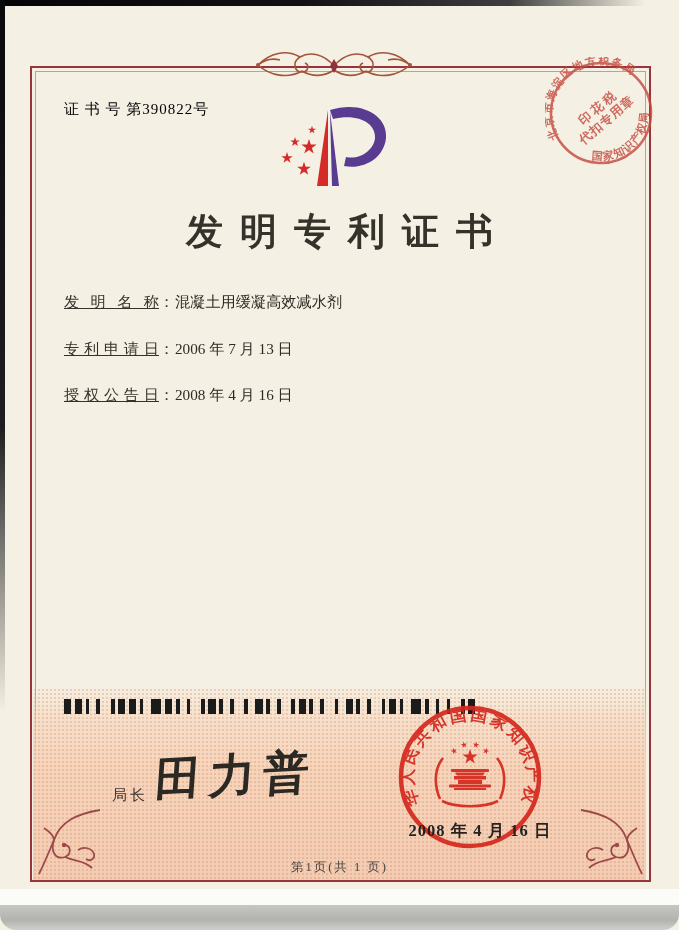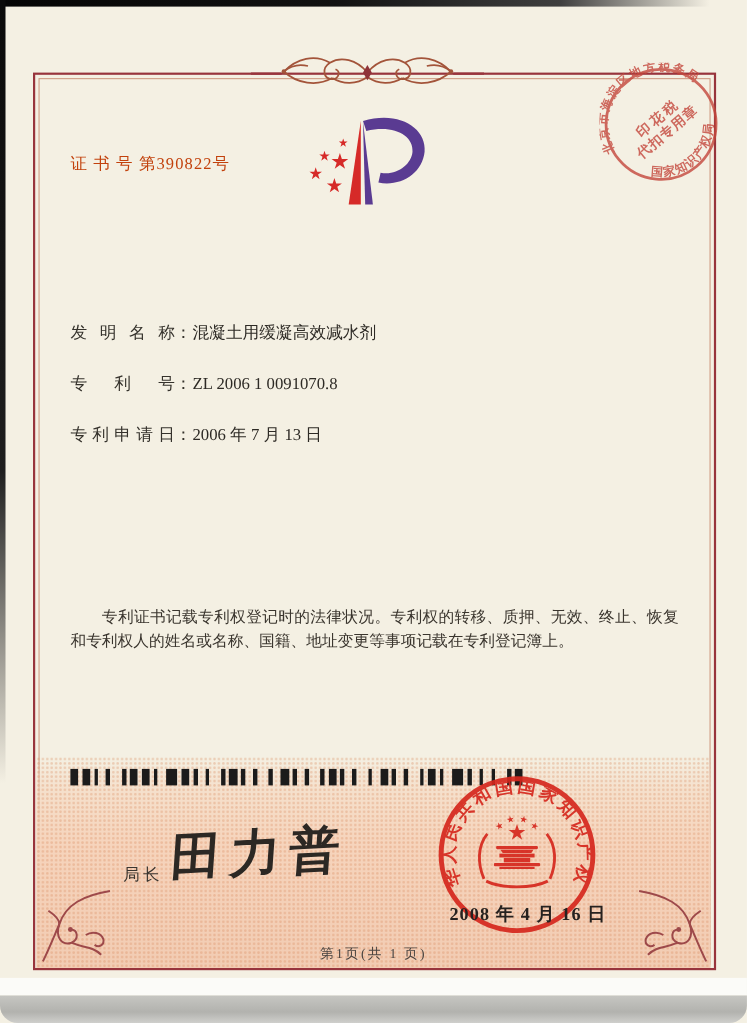--- a/index.html
+++ b/index.html
@@ -19,28 +19,28 @@
   
   .frame { position:absolute; left:30px; top:66px; width:621px; height:816px;
     border:2px solid #98343c; }
   .frame-inner { position:absolute; inset:3px; border:1px solid #cf9b84; }
   
   .pink-zone { position:absolute; left:33px; top:688px; width:613px; height:192px;
     background:
       radial-gradient(rgba(214,130,85,.30) 1px, rgba(0,0,0,0) 1.3px),
       linear-gradient(180deg, rgba(246,215,190,0) 0, rgba(246,214,189,.6) 30px, #f6d4bc 80px, #f2ccb3 100%);
     background-size:4px 4px, 100% 100%; }
-  .cert-no { position:absolute; left:64px; top:100px; font-size:15px; letter-spacing:1px; color:#c2410c;margin-top:40px; }
+  .cert-no { position:absolute; left:64px; top:100px; font-size:15px; letter-spacing:1px; color:#000000; }
   .logo { position:absolute; left:262px; top:96px; }
   .tax-stamp { position:absolute; left:545px; top:57px; opacity:.8; }
   .title { position:absolute; left:0; right:0; top:207px; text-align:center;
     font-size:37px; font-weight:700; letter-spacing:17px; text-indent:17px; color:#35322c; }
   .fields { position:absolute; left:64px; top:292px; width:555px; }
   .frow { height:22px; margin-bottom:24.5px; font-size:15.2px; color:#35322c; white-space:nowrap; }
-  .flabel { display:inline-block; width:95px; text-align:justify; text-align-last:justify; vertical-align:top; }
+  .flabel { display:inline-block; width:95px; text-align:justify; text-align-last:justify; vertical-align:top;text-decoration:underline; }
   .fcolon { display:inline-block; width:16px; }
   .fvalue { color:#2d2a25; }
   .paras { position:absolute; left:64px; top:551px; width:553px;
     font-size:14.3px; line-height:21.6px; color:#3a352e; text-align:justify; }
   .para { text-indent:2em; }
   .barcode { position:absolute; left:64px; top:699px; height:15px; font-size:0; white-space:nowrap; }
   .director { position:absolute; left:112px; top:786px; font-size:15px; letter-spacing:3px; color:#3a352f; }
   .signature { position:absolute; left:155px; top:745px; font-size:46px; font-weight:700;
     color:#2c2824; transform:rotate(-3deg) skewX(-7deg); letter-spacing:8px; }
   .seal { position:absolute; left:398px; top:705px; }
@@ -124,35 +124,35 @@
         <textPath href="#taxArcTop" startOffset="50%" text-anchor="middle">北京市海淀区地方税务局</textPath>
       </text>
       <text font-size="11" letter-spacing="1">
         <textPath href="#taxArcBot" startOffset="50%" text-anchor="middle">国家知识产权局</textPath>
       </text>
       <text x="0" y="-2" font-size="12.5" text-anchor="middle">印 花 税</text>
       <text x="0" y="13" font-size="12.5" text-anchor="middle" letter-spacing="1">代扣专用章</text>
     </g>
   </svg>
 
+  <div class="title">发明专利证书</div>
 
   <div class="fields">
     <div class="frow">
       <span class="flabel">发明名称</span><span class="fcolon">：</span><span class="fvalue">混凝土用缓凝高效减水剂</span>
     </div>
     <div class="frow">
-      <span class="flabel">专利号</span><span class="fcolon">：</span><span class="fvalue">ZL 2006 1 0091070.8</span>
+      <span class="flabel">专利申请日</span><span class="fcolon">：</span><span class="fvalue">2006 年 7 月 13 日</span>
     </div>
     <div class="frow">
-      <span class="flabel">专利申请日</span><span class="fcolon">：</span><span class="fvalue">2006 年 7 月 13 日</span>
+      <span class="flabel">授权公告日</span><span class="fcolon">：</span><span class="fvalue">2008 年 4 月 16 日</span>
     </div>
   </div>
 
   <div class="paras">
-    <div class="para">专利证书记载专利权登记时的法律状况。专利权的转移、质押、无效、终止、恢复和专利权人的姓名或名称、国籍、地址变更等事项记载在专利登记簿上。</div>
   </div>
 
   <div class="barcode"><span style="display: inline-block; height: 100%; width: 7.22807px; background: rgb(27, 27, 27);"></span><span style="display: inline-block; height: 100%; width: 3.61404px; background: transparent;"></span><span style="display: inline-block; height: 100%; width: 7.22807px; background: rgb(27, 27, 27);"></span><span style="display: inline-block; height: 100%; width: 3.61404px; background: transparent;"></span><span style="display: inline-block; height: 100%; width: 3.61404px; background: rgb(27, 27, 27);"></span><span style="display: inline-block; height: 100%; width: 7.22807px; background: transparent;"></span><span style="display: inline-block; height: 100%; width: 3.61404px; background: rgb(27, 27, 27);"></span><span style="display: inline-block; height: 100%; width: 10.8421px; background: transparent;"></span><span style="display: inline-block; height: 100%; width: 3.61404px; background: rgb(27, 27, 27);"></span><span style="display: inline-block; height: 100%; width: 3.61404px; background: transparent;"></span><span style="display: inline-block; height: 100%; width: 7.22807px; background: rgb(27, 27, 27);"></span><span style="display: inline-block; height: 100%; width: 3.61404px; background: transparent;"></span><span style="display: inline-block; height: 100%; width: 7.22807px; background: rgb(27, 27, 27);"></span><span style="display: inline-block; height: 100%; width: 3.61404px; background: transparent;"></span><span style="display: inline-block; height: 100%; width: 3.61404px; background: rgb(27, 27, 27);"></span><span style="display: inline-block; height: 100%; width: 7.22807px; background: transparent;"></span><span style="display: inline-block; height: 100%; width: 10.8421px; background: rgb(27, 27, 27);"></span><span style="display: inline-block; height: 100%; width: 3.61404px; background: transparent;"></span><span style="display: inline-block; height: 100%; width: 7.22807px; background: rgb(27, 27, 27);"></span><span style="display: inline-block; height: 100%; width: 3.61404px; background: transparent;"></span><span style="display: inline-block; height: 100%; width: 3.61404px; background: rgb(27, 27, 27);"></span><span style="display: inline-block; height: 100%; width: 7.22807px; background: transparent;"></span><span style="display: inline-block; height: 100%; width: 3.61404px; background: rgb(27, 27, 27);"></span><span style="display: inline-block; height: 100%; width: 10.8421px; background: transparent;"></span><span style="display: inline-block; height: 100%; width: 3.61404px; background: rgb(27, 27, 27);"></span><span style="display: inline-block; height: 100%; width: 3.61404px; background: transparent;"></span><span style="display: inline-block; height: 100%; width: 7.22807px; background: rgb(27, 27, 27);"></span><span style="display: inline-block; height: 100%; width: 3.61404px; background: transparent;"></span><span style="display: inline-block; height: 100%; width: 3.61404px; background: rgb(27, 27, 27);"></span><span style="display: inline-block; height: 100%; width: 7.22807px; background: transparent;"></span><span style="display: inline-block; height: 100%; width: 3.61404px; background: rgb(27, 27, 27);"></span><span style="display: inline-block; height: 100%; width: 10.8421px; background: transparent;"></span><span style="display: inline-block; height: 100%; width: 3.61404px; background: rgb(27, 27, 27);"></span><span style="display: inline-block; height: 100%; width: 7.22807px; background: transparent;"></span><span style="display: inline-block; height: 100%; width: 7.22807px; background: rgb(27, 27, 27);"></span><span style="display: inline-block; height: 100%; width: 3.61404px; background: transparent;"></span><span style="display: inline-block; height: 100%; width: 3.61404px; background: rgb(27, 27, 27);"></span><span style="display: inline-block; height: 100%; width: 7.22807px; background: transparent;"></span><span style="display: inline-block; height: 100%; width: 3.61404px; background: rgb(27, 27, 27);"></span><span style="display: inline-block; height: 100%; width: 10.8421px; background: transparent;"></span><span style="display: inline-block; height: 100%; width: 3.61404px; background: rgb(27, 27, 27);"></span><span style="display: inline-block; height: 100%; width: 3.61404px; background: transparent;"></span><span style="display: inline-block; height: 100%; width: 7.22807px; background: rgb(27, 27, 27);"></span><span style="display: inline-block; height: 100%; width: 3.61404px; background: transparent;"></span><span style="display: inline-block; height: 100%; width: 3.61404px; background: rgb(27, 27, 27);"></span><span style="display: inline-block; height: 100%; width: 7.22807px; background: transparent;"></span><span style="display: inline-block; height: 100%; width: 3.61404px; background: rgb(27, 27, 27);"></span><span style="display: inline-block; height: 100%; width: 10.8421px; background: transparent;"></span><span style="display: inline-block; height: 100%; width: 3.61404px; background: rgb(27, 27, 27);"></span><span style="display: inline-block; height: 100%; width: 7.22807px; background: transparent;"></span><span style="display: inline-block; height: 100%; width: 7.22807px; background: rgb(27, 27, 27);"></span><span style="display: inline-block; height: 100%; width: 3.61404px; background: transparent;"></span><span style="display: inline-block; height: 100%; width: 3.61404px; background: rgb(27, 27, 27);"></span><span style="display: inline-block; height: 100%; width: 7.22807px; background: transparent;"></span><span style="display: inline-block; height: 100%; width: 3.61404px; background: rgb(27, 27, 27);"></span><span style="display: inline-block; height: 100%; width: 10.8421px; background: transparent;"></span><span style="display: inline-block; height: 100%; width: 3.61404px; background: rgb(27, 27, 27);"></span><span style="display: inline-block; height: 100%; width: 3.61404px; background: transparent;"></span><span style="display: inline-block; height: 100%; width: 7.22807px; background: rgb(27, 27, 27);"></span><span style="display: inline-block; height: 100%; width: 3.61404px; background: transparent;"></span><span style="display: inline-block; height: 100%; width: 3.61404px; background: rgb(27, 27, 27);"></span><span style="display: inline-block; height: 100%; width: 7.22807px; background: transparent;"></span><span style="display: inline-block; height: 100%; width: 10.8421px; background: rgb(27, 27, 27);"></span><span style="display: inline-block; height: 100%; width: 3.61404px; background: transparent;"></span><span style="display: inline-block; height: 100%; width: 3.61404px; background: rgb(27, 27, 27);"></span><span style="display: inline-block; height: 100%; width: 7.22807px; background: transparent;"></span><span style="display: inline-block; height: 100%; width: 3.61404px; background: rgb(27, 27, 27);"></span><span style="display: inline-block; height: 100%; width: 7.22807px; background: transparent;"></span><span style="display: inline-block; height: 100%; width: 3.61404px; background: rgb(27, 27, 27);"></span><span style="display: inline-block; height: 100%; width: 10.8421px; background: transparent;"></span><span style="display: inline-block; height: 100%; width: 3.61404px; background: rgb(27, 27, 27);"></span><span style="display: inline-block; height: 100%; width: 3.61404px; background: transparent;"></span><span style="display: inline-block; height: 100%; width: 7.22807px; background: rgb(27, 27, 27);"></span></div>
 
   <svg class="flourish bl" width="72" height="72" viewBox="0 0 72 72">
     <g fill="none" stroke="#8f3339" stroke-width="1.8" opacity=".85">
       <path d="M66,4 C42,8 26,16 20,34 C16,46 22,54 31,51 C38,48 37,39 30,39"></path>
       <path d="M20,34 C14,48 10,58 5,68"></path>
       <path d="M31,51 C42,56 50,54 58,62"></path>
       <path d="M10,22 C16,26 20,30 20,34"></path>

